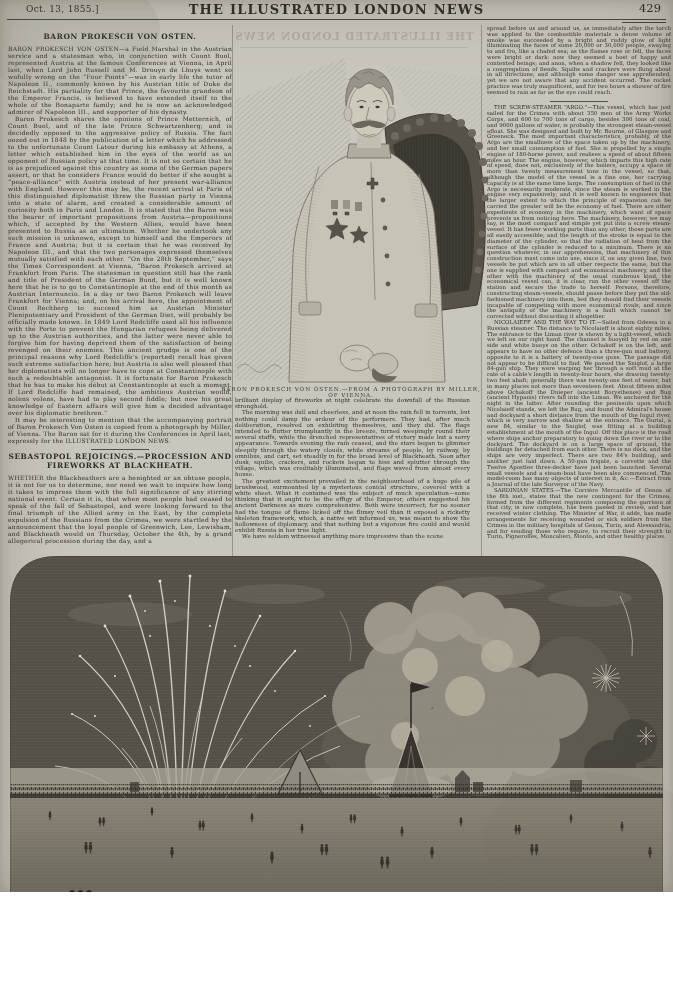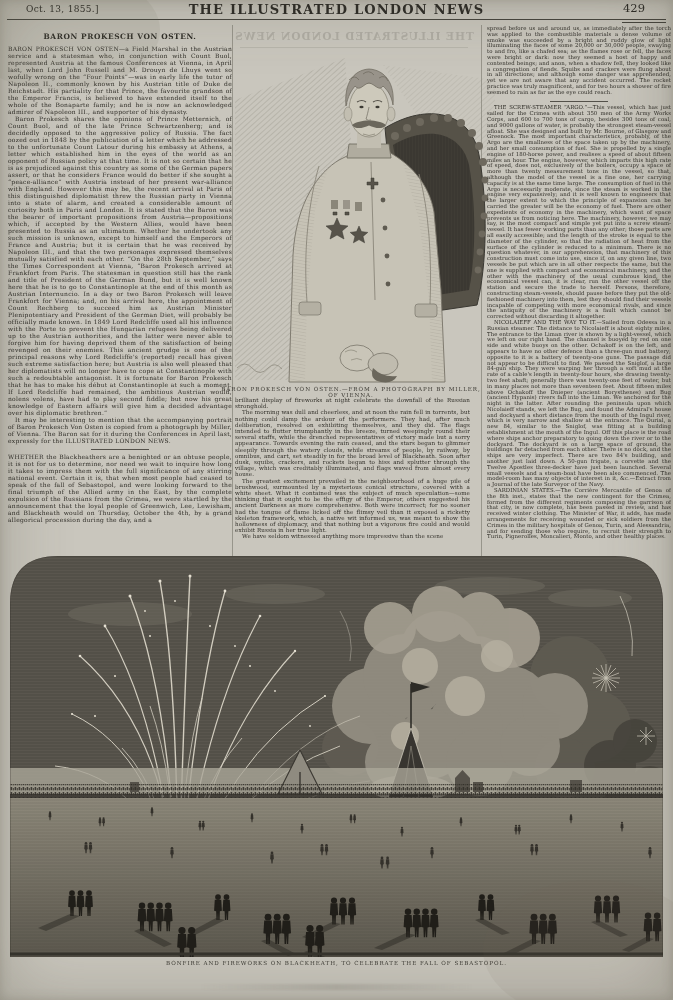--- a/index.html
+++ b/index.html
@@ -1,27 +1,27 @@
 <!DOCTYPE html>
 <html><head>
 <meta charset="utf-8">
 <style>
   html,body{margin:0;padding:0;}
   #page{
-    position:relative; width:673px; height:1000px; overflow:hidden;
+    position:relative; width:673px; height:892px; overflow:hidden;
     background:#c9c6bd;
     font-family:"DejaVu Serif","Liberation Serif",serif;
     color:#2f2d27;
     box-shadow:inset 0 0 70px rgba(80,75,60,.30), inset 0 0 12px rgba(80,75,60,.25);
   }
   .stain{position:absolute;pointer-events:none;border-radius:50%;}
   
   .date{position:absolute;left:26px;top:4px;font-size:9px;letter-spacing:.3px;}
   .masthead{position:absolute;left:0;right:0;top:2px;text-align:center;font-size:13px;font-weight:bold;letter-spacing:1.2px;}
-  .pagenum{position:absolute;right:28px;top:1px;font-size:11.5px;}
+  .pagenum{position:absolute;right:12px;top:1px;font-size:11.5px;}
   .hrule{position:absolute;left:7px;right:7px;top:19px;height:1.1px;background:#45433b;}
   .hrule2{position:absolute;right:7px;top:22px;width:44px;height:.8px;background:#45433b;}
   
   .bleed{position:absolute;left:225px;top:30px;width:258px;text-align:center;
     font-size:10.5px;font-weight:bold;letter-spacing:1px;color:#57544b;opacity:.22;
     transform:scaleX(-1);filter:blur(.4px);}
   .bleedrule{position:absolute;left:240px;top:47px;width:228px;height:1px;background:#57544b;opacity:.15;}
   
   .col{position:absolute;text-align:justify;overflow:hidden;}
   .c1{left:8px;top:33px;width:224px;height:532px;font-size:6px;line-height:7px;letter-spacing:.25px;}
@@ -56,20 +56,21 @@
 
   <div class="vrule" style="left:232px;top:25px;height:531px;"></div>
   <div class="vrule" style="left:481px;top:25px;height:531px;"></div>
 
   <div class="col c1">
     <h2 class="art">BARON PROKESCH VON OSTEN.</h2>
     <p class="noind">BARON PROKESCH VON OSTEN—a Field Marshal in the Austrian service and a statesman who, in conjunction with Count Buol, represented Austria at the famous Conferences at Vienna, in April last, when Lord John Russell and M. Drouyn de Lhuys went so wofully wrong on the “Four Points”—was in early life the tutor of Napoleon II., commonly known by his Austrian title of Duke de Reichstadt. His partiality for that Prince, the favourite grandson of the Emperor Francis, is believed to have extended itself to the whole of the Bonaparte family; and he is now an acknowledged admirer of Napoleon III., and supporter of his dynasty.</p>
     <p>Baron Prokesch shares the opinions of Prince Metternich, of Count Buol, and of the late Prince Schwartzenberg; and is decidedly opposed to the aggressive policy of Russia. The fact oozed out in 1848 by the publication of a letter which he addressed to the unfortunate Count Latour during his embassy at Athens, a letter which established him in the eyes of the world as an opponent of Russian policy at that time. It is not so certain that he is as prejudiced against this country as some of the German papers assert, or that he considers France would do better if she sought a “peace-alliance” with Austria instead of her present war-alliance with England. However this may be, the recent arrival at Paris of this distinguished diplomatist threw the Russian party in Vienna into a state of alarm, and created a considerable amount of curiosity both in Paris and London. It is stated that the Baron was the bearer of important propositions from Austria—propositions which, if accepted by the Western Allies, would have been presented to Russia as an ultimatum. Whether he undertook any such mission is unknown, except to himself and the Emperors of France and Austria; but it is certain that he was received by Napoleon III., and that the two personages expressed themselves mutually satisfied with each other. “On the 28th September,” says the Times Correspondent at Vienna, “Baron Prokesch arrived at Frankfort from Paris. The statesman in question still has the rank and title of President of the German Bund, but it is well known here that he is to go to Constantinople at the end of this month as Austrian Internuncio. In a day or two Baron Prokesch will leave Frankfort for Vienna; and, on his arrival here, the appointment of Count Rechberg to succeed him as Austrian Minister Plenipotentiary and President of the German Diet, will probably be officially made known. In 1849 Lord Redcliffe used all his influence with the Porte to prevent the Hungarian refugees being delivered up to the Austrian authorities, and the latter were never able to forgive him for having deprived them of the satisfaction of being revenged on their enemies. This ancient grudge is one of the principal reasons why Lord Redcliffe's (reported) recall has given such extreme satisfaction here; but Austria is also well pleased that her diplomatists will no longer have to cope at Constantinople with such a redoubtable antagonist. It is fortunate for Baron Prokesch that he has to make his début at Constantinople at such a moment. If Lord Redcliffe had remained, the ambitious Austrian would, nolens volens, have had to play second fiddle; but now his great knowledge of Eastern affairs will give him a decided advantage over his diplomatic brethren.”</p>
     <p>It may be interesting to mention that the accompanying portrait of Baron Prokesch Von Osten is copied from a photograph by Miller, of Vienna. The Baron sat for it during the Conferences in April last, expressly for the ILLUSTRATED LONDON NEWS.</p>
     <div class="divider"></div>
+    <h2 class="art">SEBASTOPOL REJOICINGS.—PROCESSION AND FIREWORKS AT BLACKHEATH.</h2>
     <p class="noind">WHETHER the Blackheathers are a benighted or an obtuse people, it is not for us to determine, nor need we wait to inquire how long it takes to impress them with the full significance of any stirring national event. Certain it is, that when most people had ceased to speak of the fall of Sebastopol, and were looking forward to the final triumph of the Allied army in the East, by the complete expulsion of the Russians from the Crimea, we were startled by the announcement that the loyal people of Greenwich, Lee, Lewisham, and Blackheath would on Thursday, October the 4th, by a grand allegorical procession during the day, and a</p>
   </div>
 
   <svg class="portrait" viewBox="0 0 268 338" aria-hidden="true">
     <defs>
       <pattern id="hatch" width="4" height="4" patternUnits="userSpaceOnUse" patternTransform="rotate(48)">
         <rect width="4" height="4" fill="none"></rect>
           <line x1="0" y1="0" x2="0" y2="4" stroke="#8f8b80" stroke-width="0.8"></line>
       </pattern>
       <pattern id="vlines" width="3" height="3" patternUnits="userSpaceOnUse">

